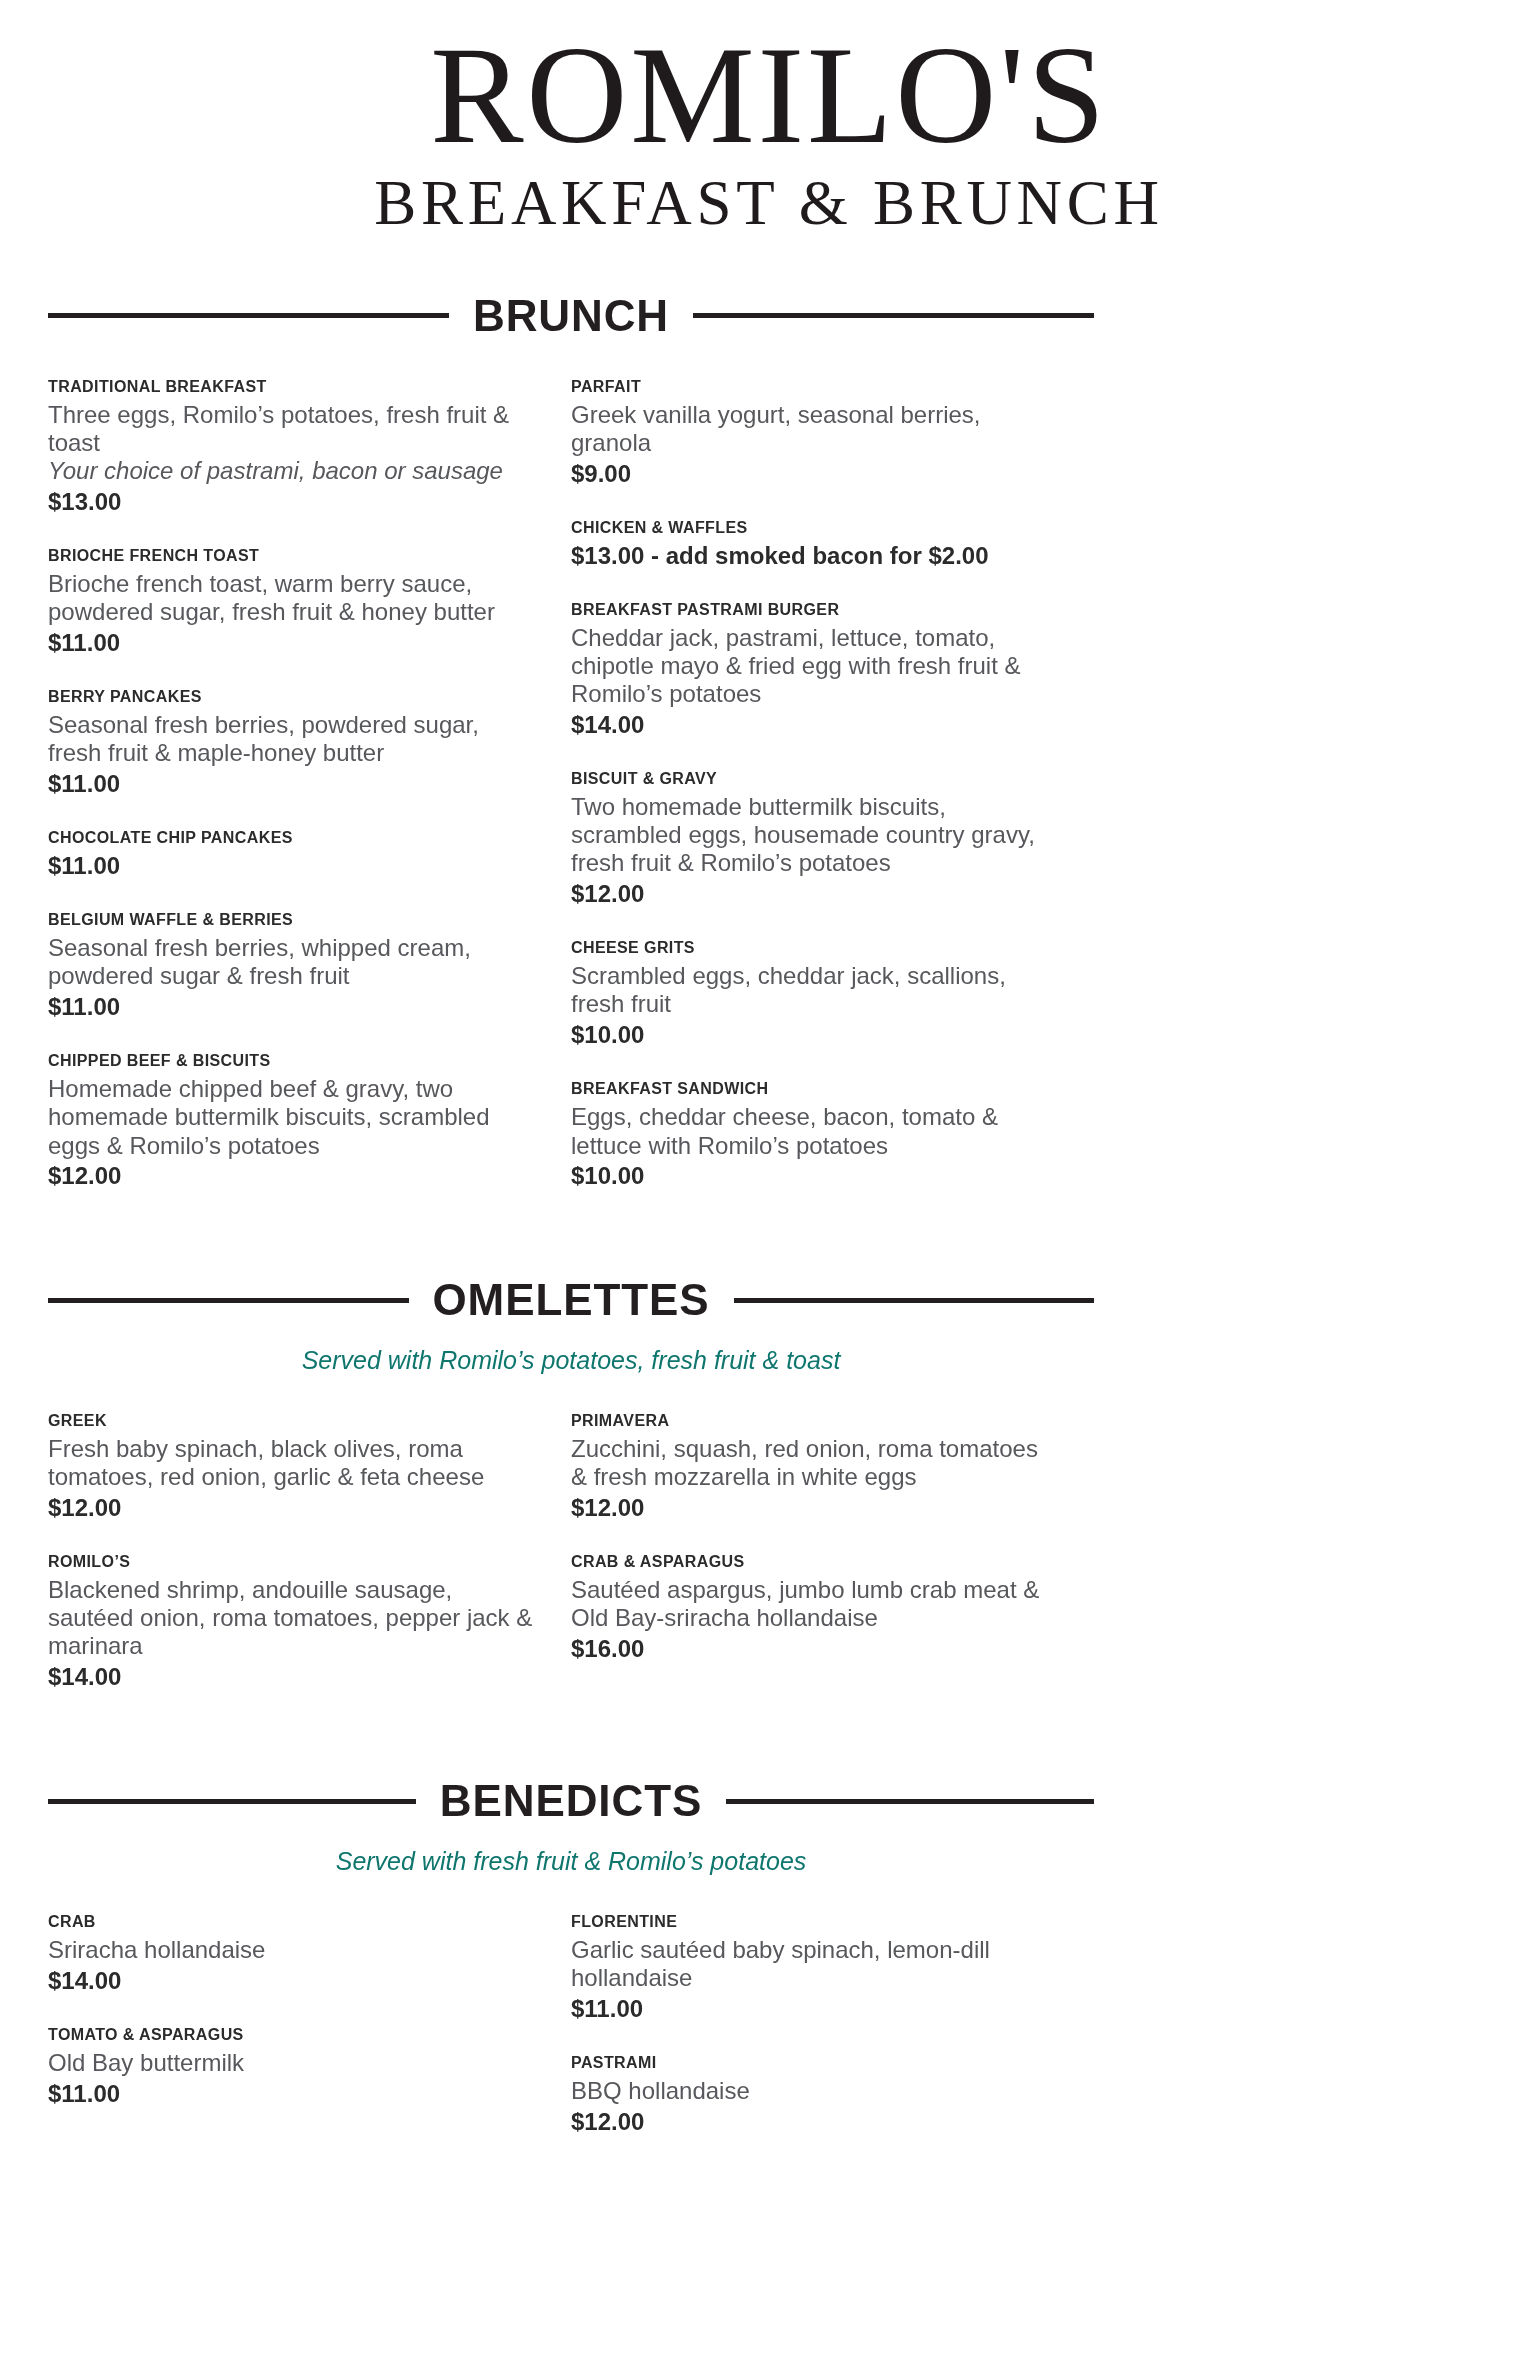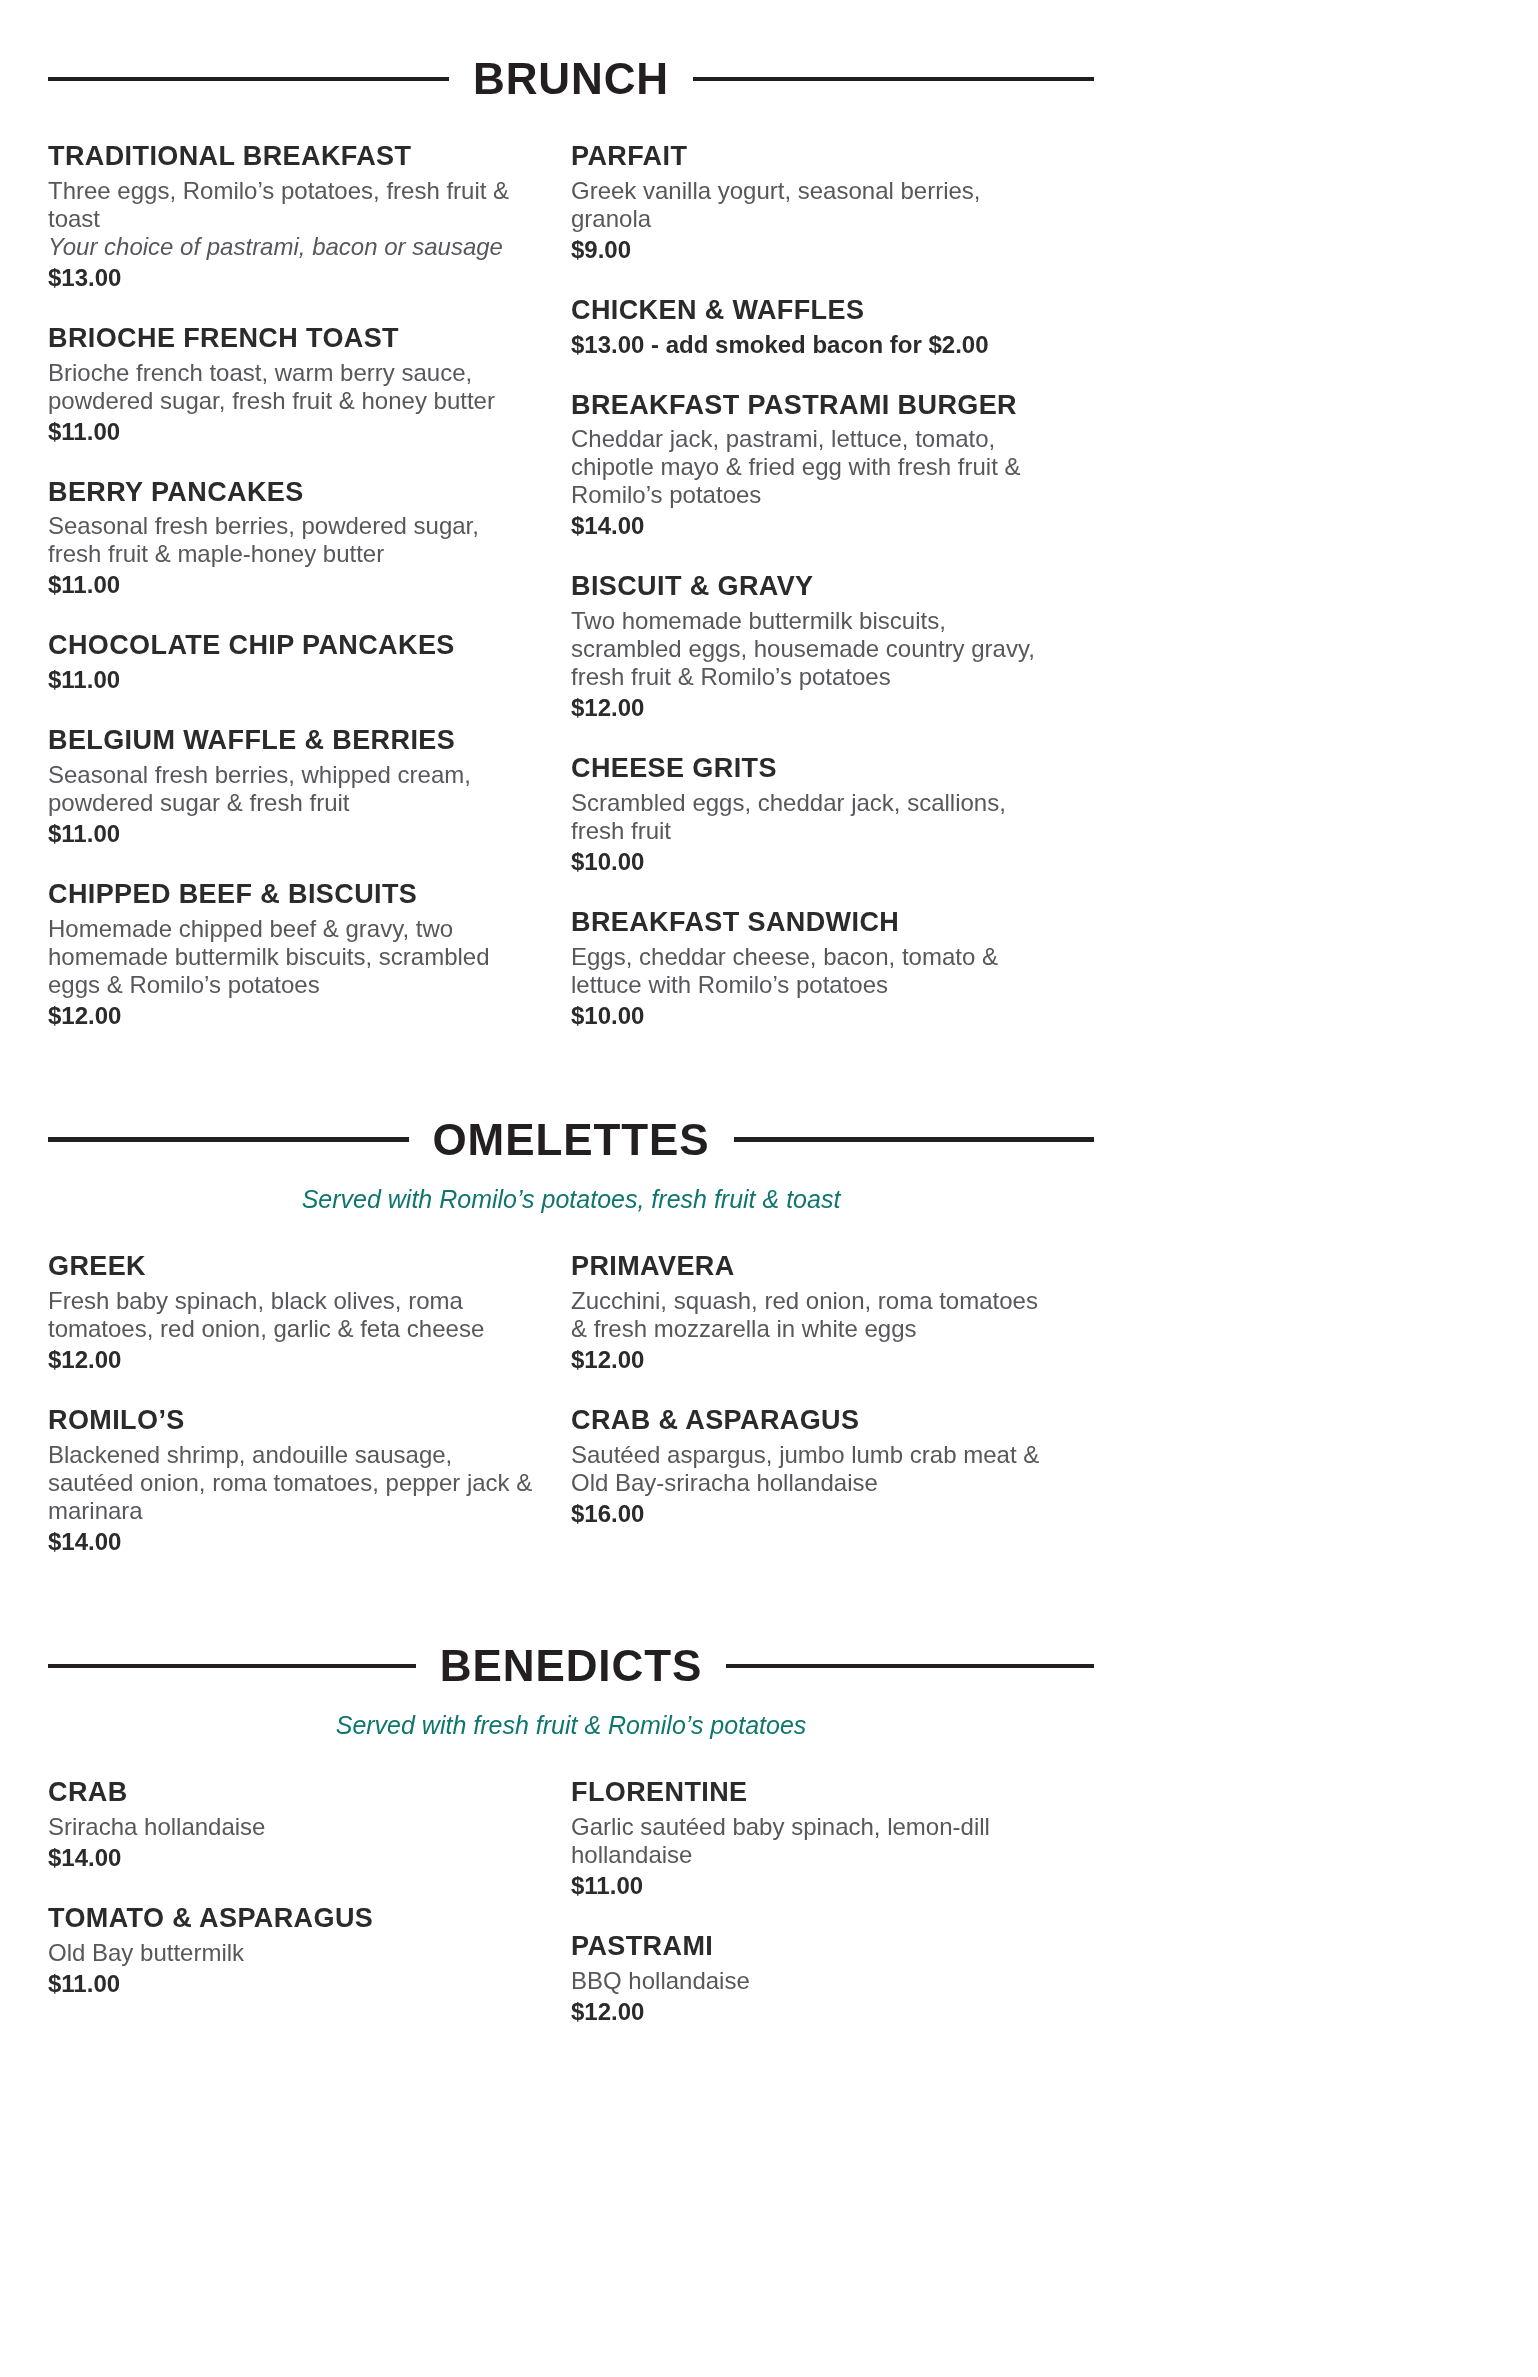--- a/index.html
+++ b/index.html
@@ -36,32 +36,36 @@
   .sec-note{
     text-align:center;font-style:italic;
     font-size:25px;color:#0f766e;margin-top:20.5px;
   }
 
   .cols{display:flex;margin-top:37px;}
   .col{width:523px;box-sizing:border-box;padding-right:35px;}
 
   .item{margin-bottom:31px;}
   .item-name{
-    font-size:27px;font-weight:bold;color:#2b2b2c;
+    font-size:16px;font-weight:bold;color:#2b2b2c;
     letter-spacing:0.4px;margin-bottom:4.7px;line-height:1.15;
   }
   .item-desc{font-size:24px;color:#57585c;line-height:1.17;}
   .item-note{font-size:24px;color:#57585c;line-height:1.17;font-style:italic;}
   .item-price{font-size:24px;font-weight:bold;color:#2b2b2c;margin-top:2.8px;line-height:1.17;}
 </style>
 </head>
 <body>
 
 <div class="page">
 
+  <div class="brand">
+    <div class="brand-title">ROMILO'S</div>
+    <div class="brand-sub">BREAKFAST &amp; BRUNCH</div>
+  </div>
 
   <div id="menu-sections">
       <section class="section">
         <div class="sec-head">
           <span class="sec-line"></span>
           <h2 class="sec-title" style="margin: 0px;">BRUNCH</h2>
           <span class="sec-line"></span>
         </div>
         <div class="cols">
           <div class="col">

